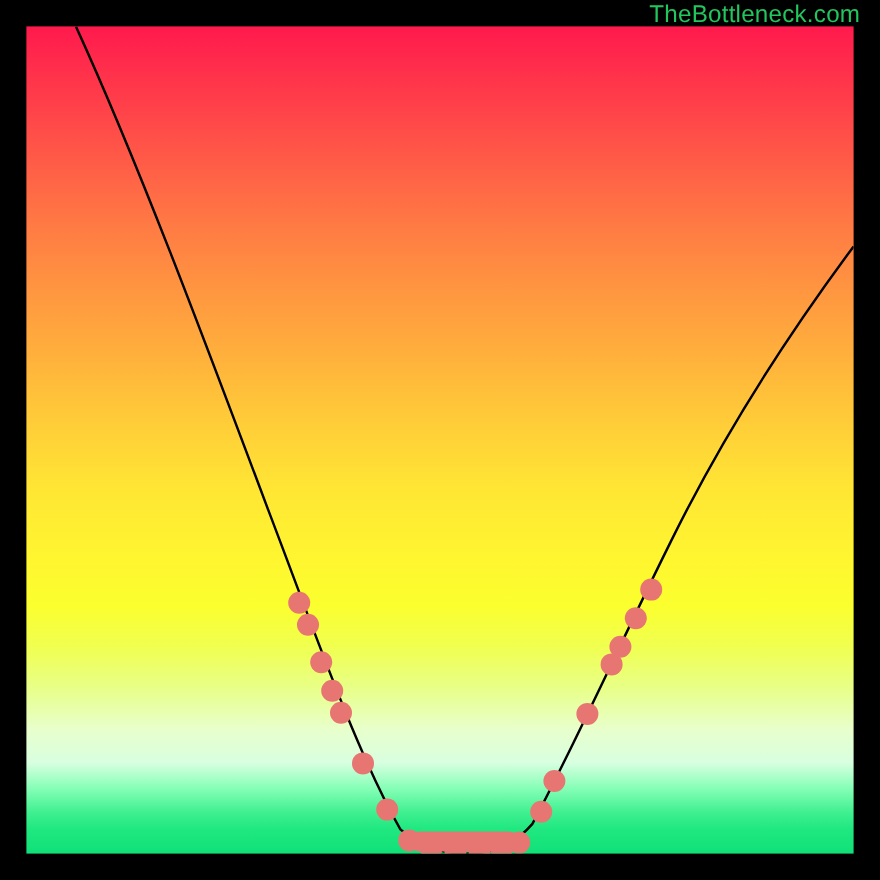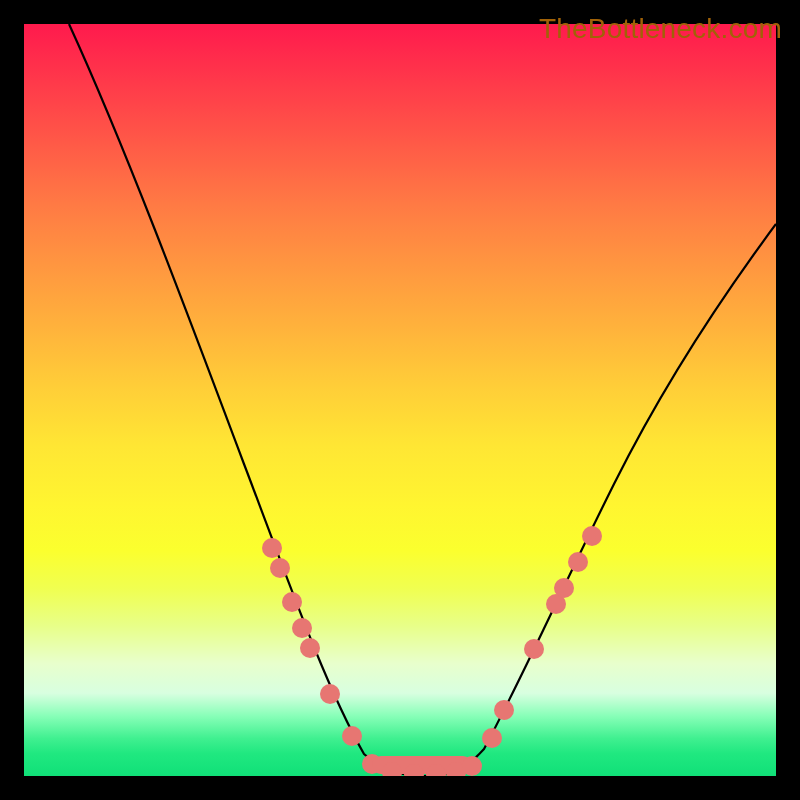--- a/index.html
+++ b/index.html
@@ -42,24 +42,24 @@
       #e8ffcc 85%,
       #d8ffe0 89%,
       #88ffb8 92%,
       #40f090 95%,
       #20e880 97%,
       #10e078 100%
     );
   }
   .watermark {
     position: absolute;
-    top: 13px;
+    top: 0;
     right: 18px;
-    color: #a16207;
-    font-size: 28px;
+    color: #22c55e;
+    font-size: 22px;
     font-weight: 500;
     letter-spacing: 0.2px;
     z-index: 10;
   }
   svg.curve {
     position: absolute;
     top: 0;
     left: 0;
   }
 </style>

